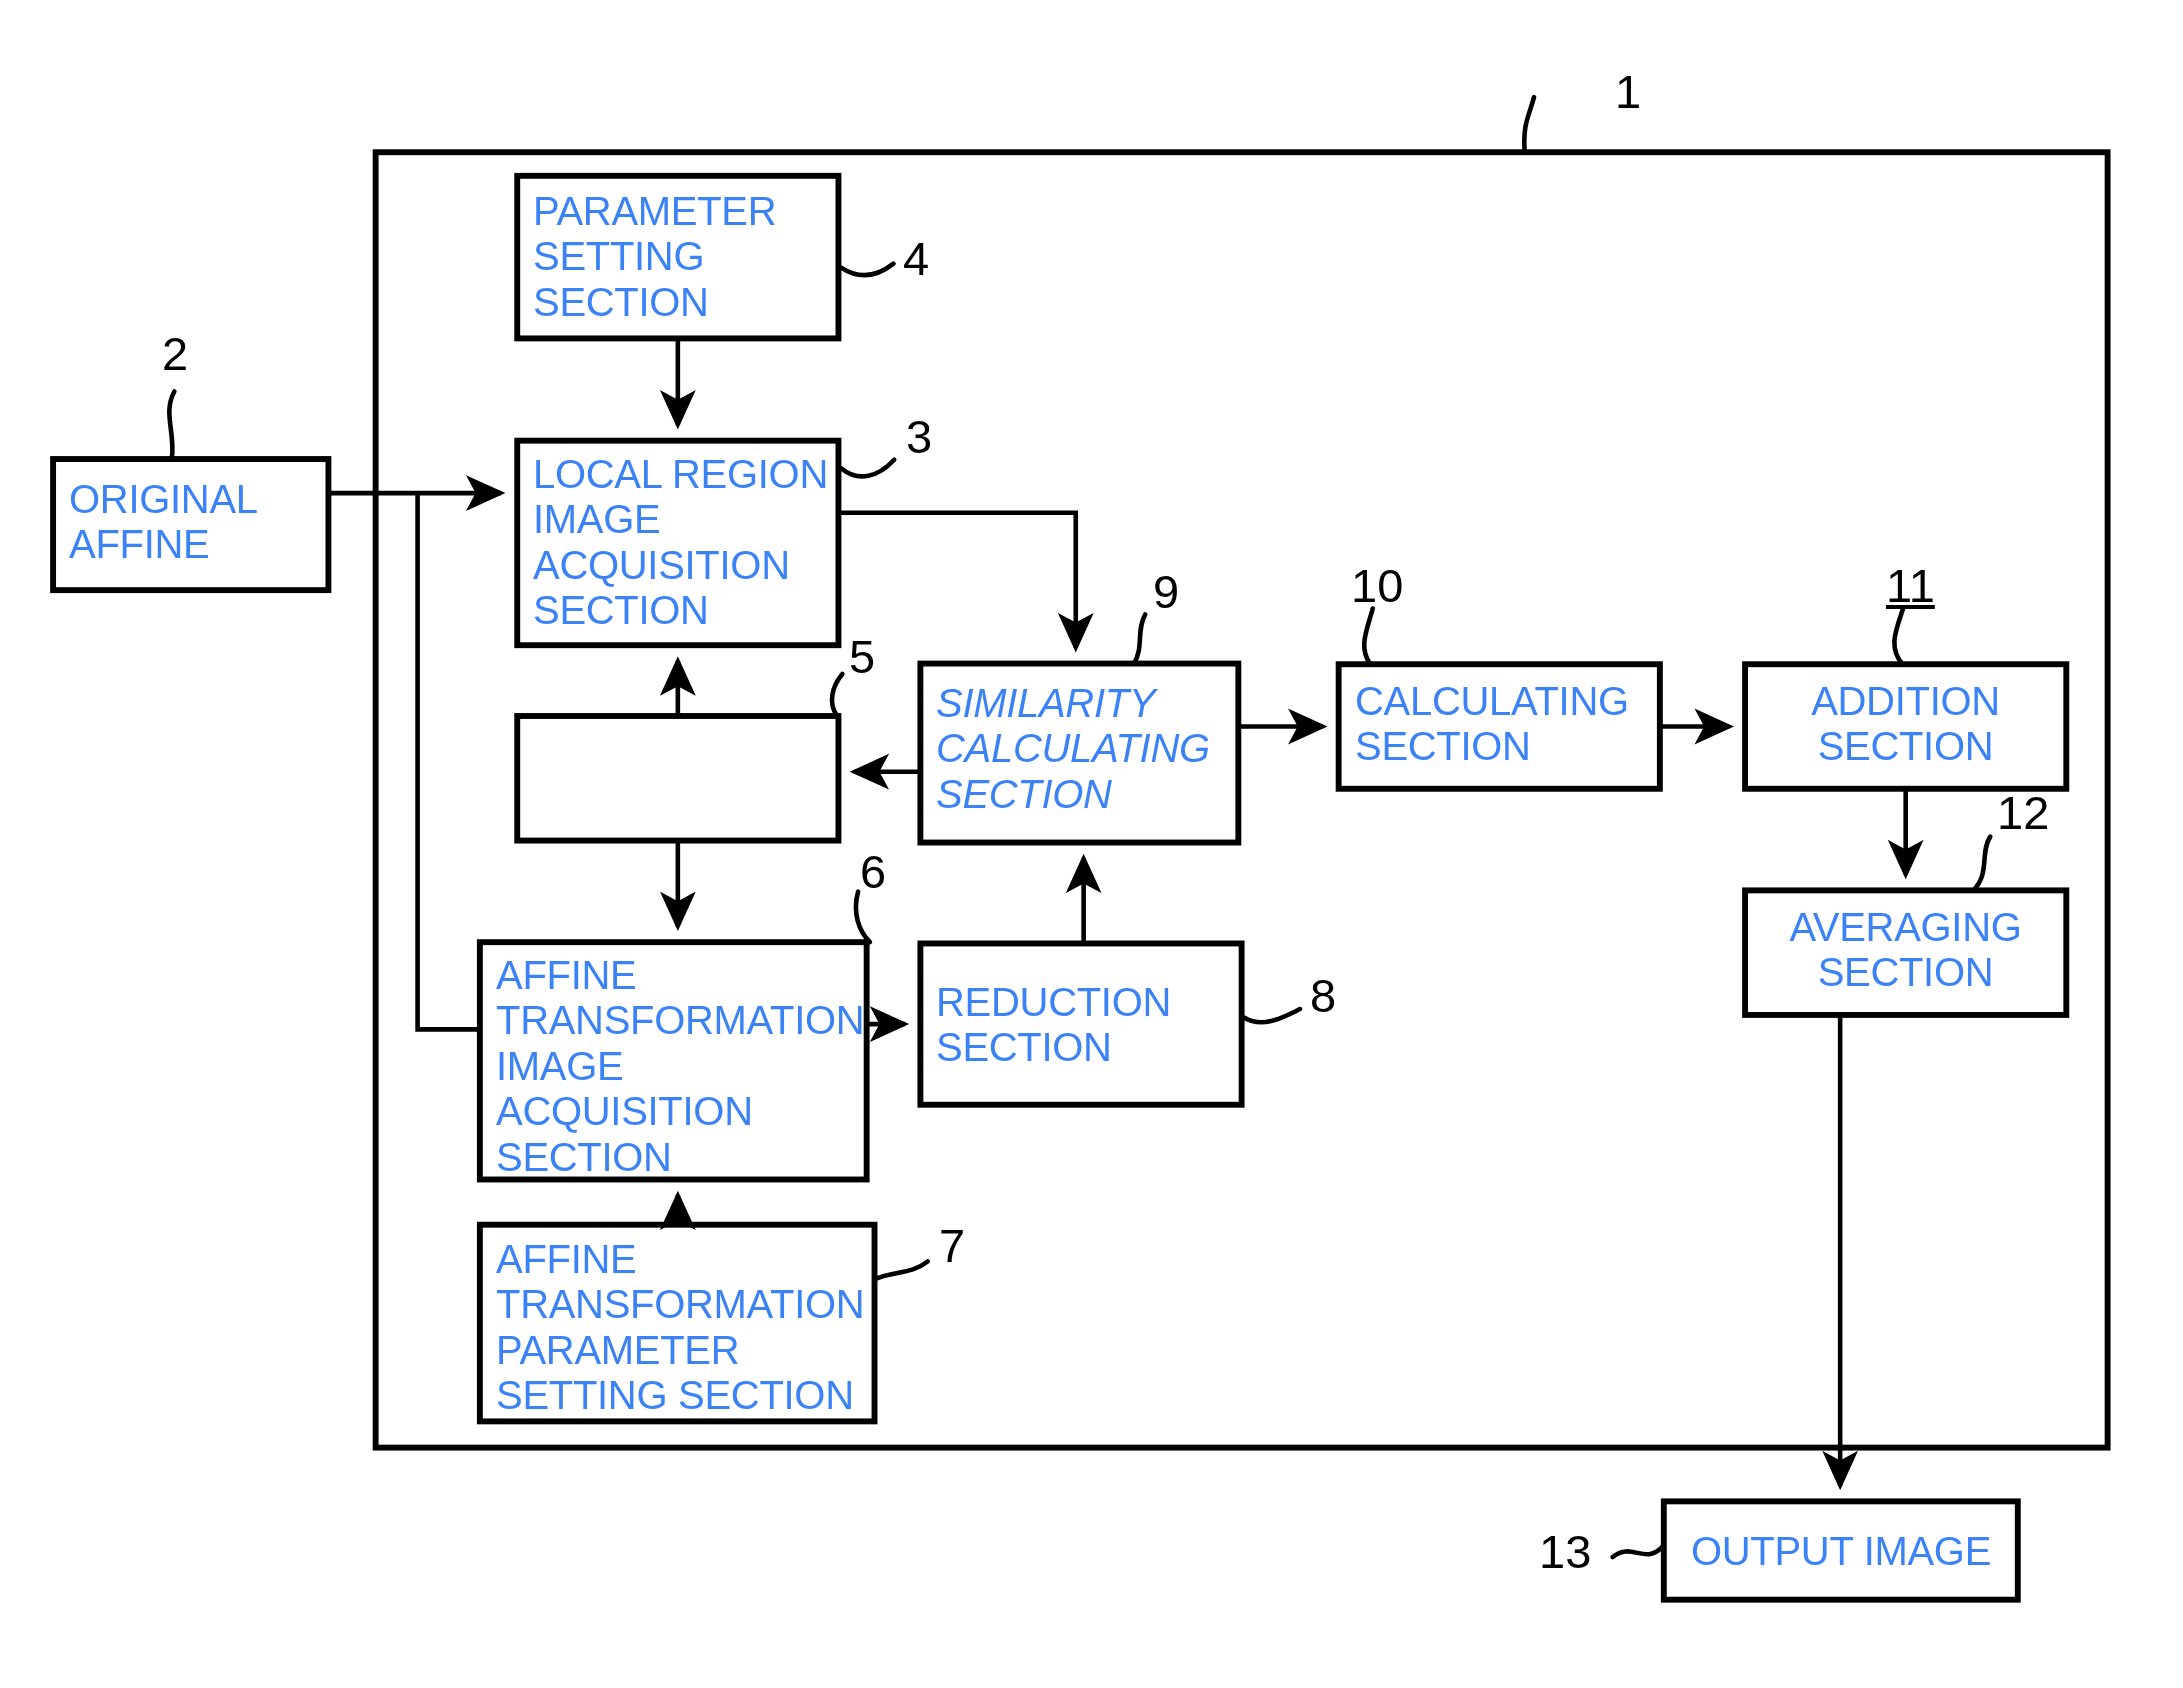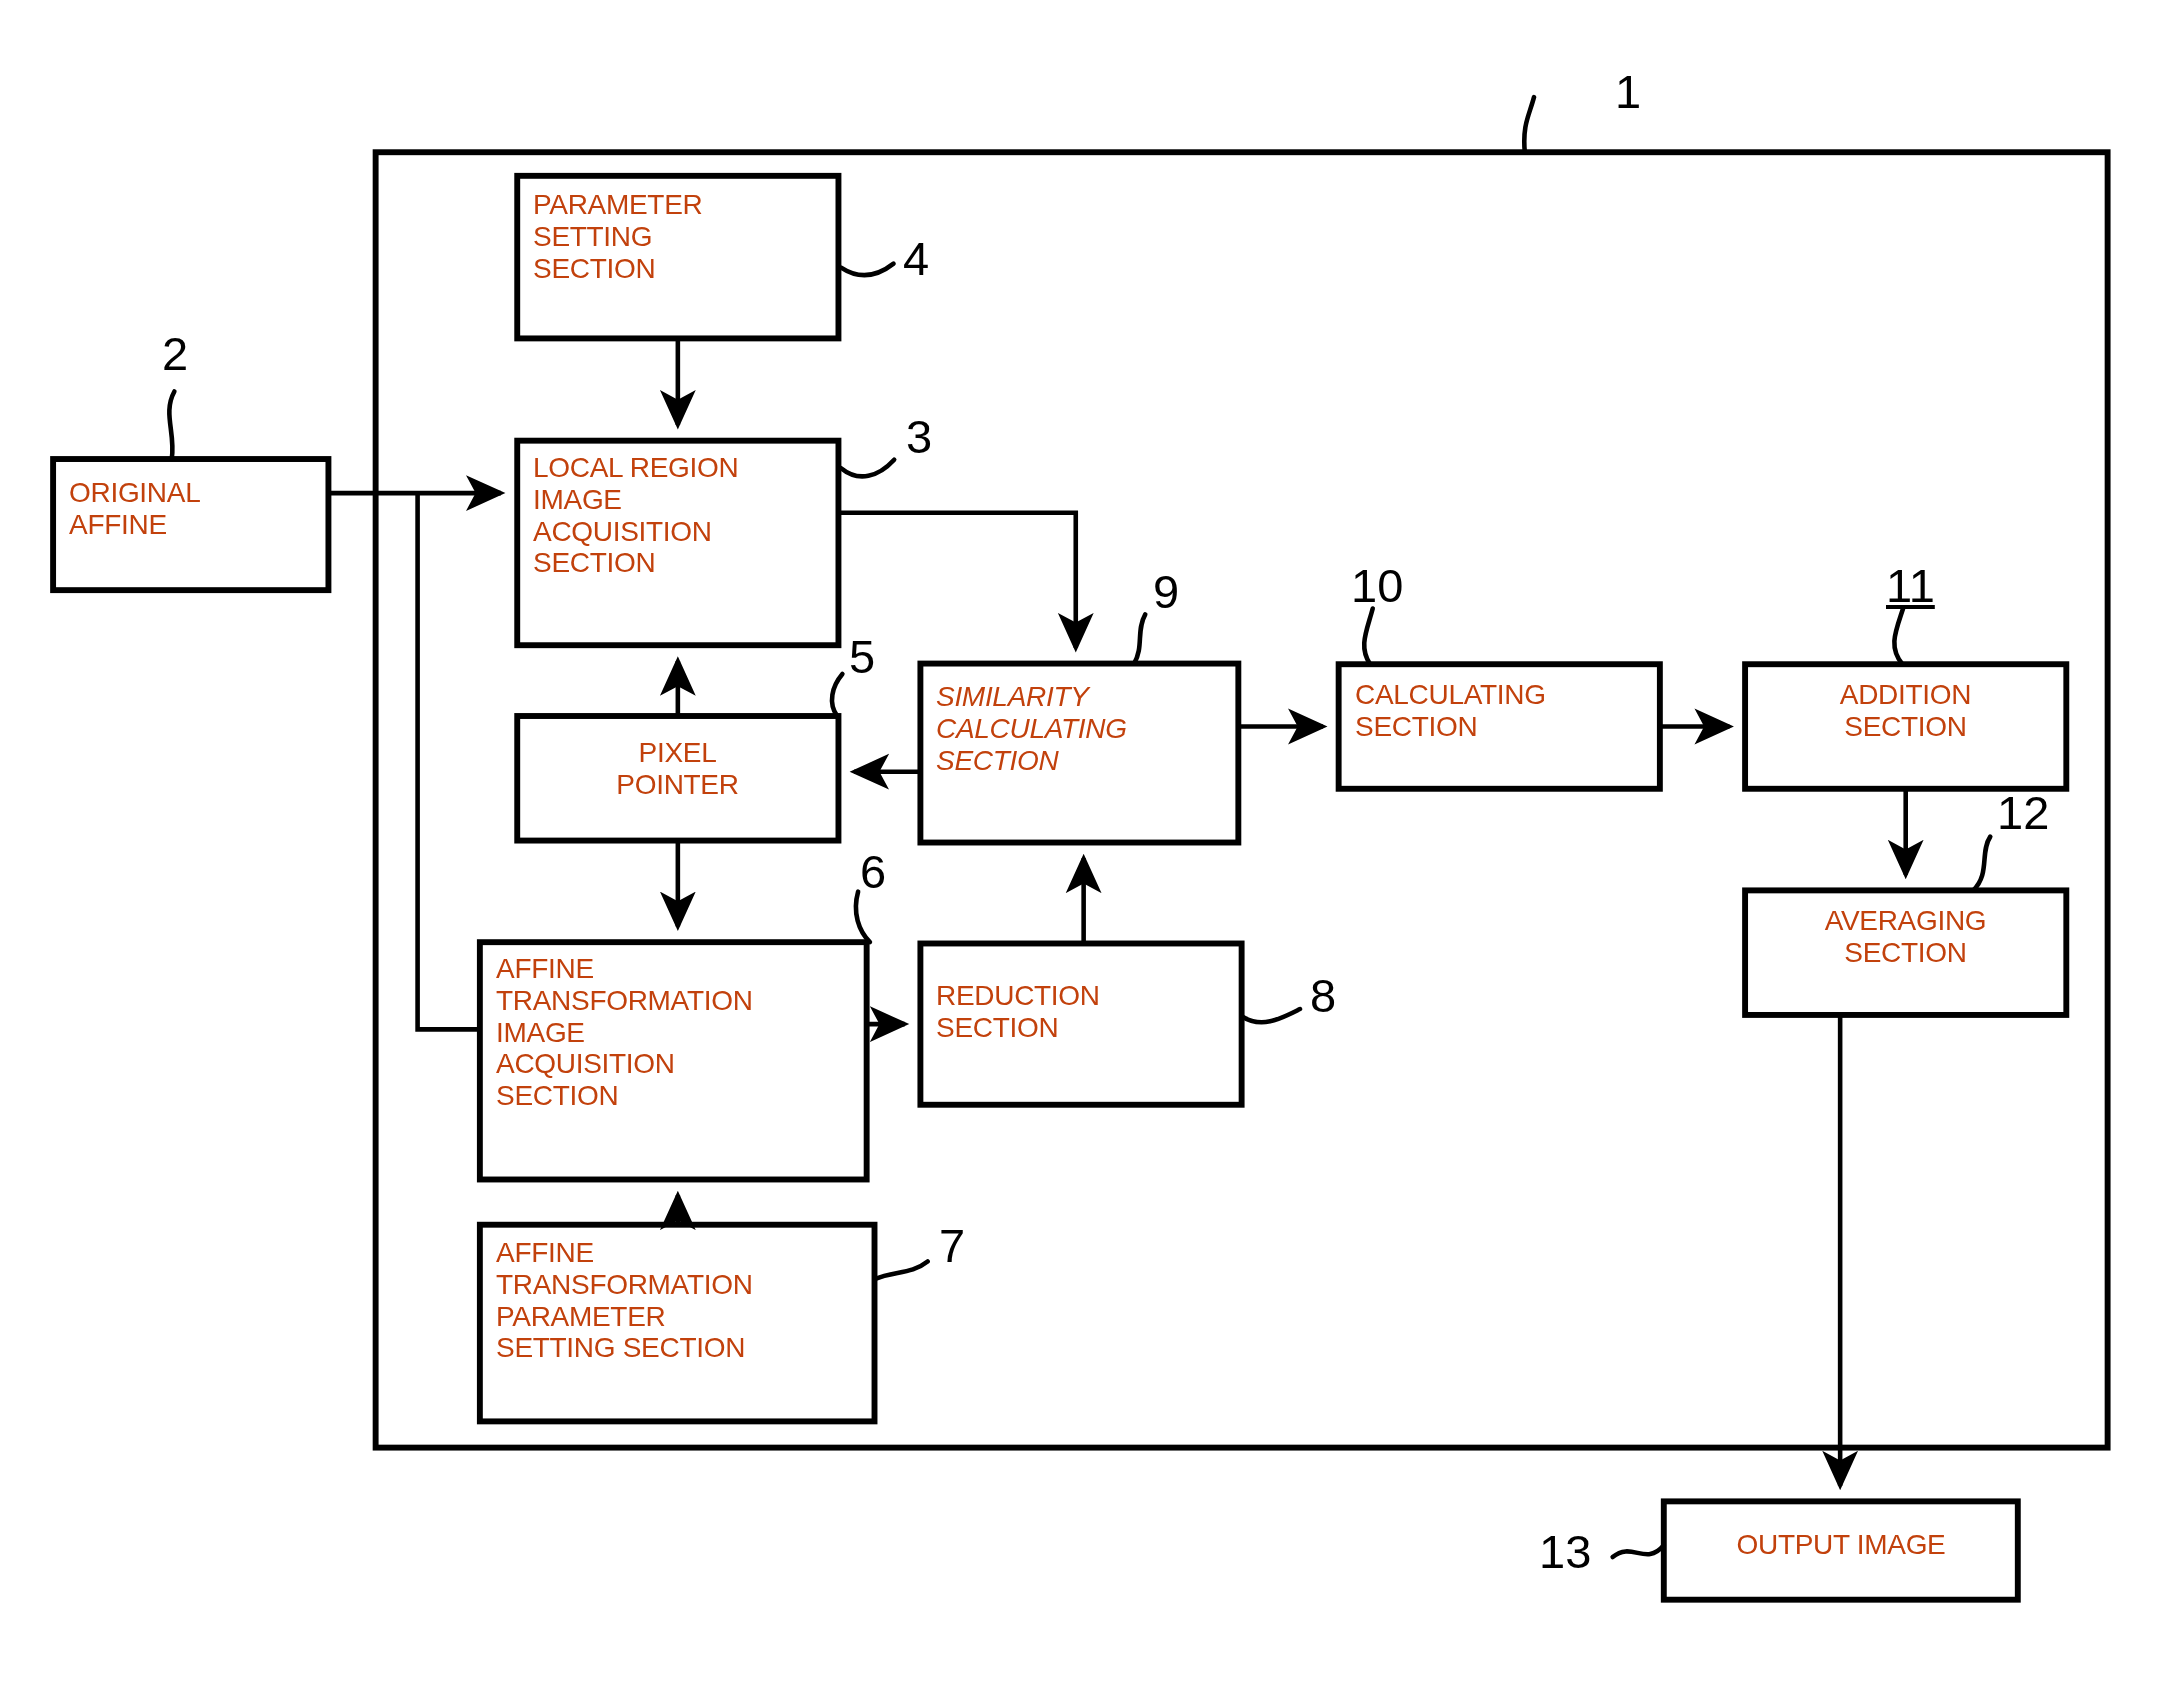--- a/index.html
+++ b/index.html
@@ -40,23 +40,23 @@
   }
   .leader {
     fill: none;
     stroke: #000000;
     stroke-width: 7;
     stroke-linecap: round;
   }
   .box-label {
     position: absolute;
     font-family: "Liberation Sans", sans-serif;
-    font-size: 28px;
+    font-size: 40px;
     line-height: 1.135;
-    color: #c2410c;
+    color: #3b82f6;
     white-space: pre;
     letter-spacing: -0.3px;
   }
   .ref-num {
     position: absolute;
     font-family: "Liberation Sans", sans-serif;
     font-size: 47px;
     line-height: 1;
     color: #000000;
     white-space: pre;
@@ -163,22 +163,20 @@
 
   <div class="box-label" style="left:533px; top:189px; width:308px;">PARAMETER
 SETTING
 SECTION</div>
 
   <div class="box-label" style="left:533px; top:452px; width:315px;">LOCAL REGION
 IMAGE
 ACQUISITION
 SECTION</div>
 
-  <div class="box-label center-label" style="left:517px; top:737px; width:321px;">PIXEL
-POINTER</div>
 
   <div class="box-label" style="left:496px; top:953px; width:380px;">AFFINE
 TRANSFORMATION
 IMAGE
 ACQUISITION
 SECTION</div>
 
   <div class="box-label" style="left:496px; top:1237px; width:393px;">AFFINE
 TRANSFORMATION
 PARAMETER

